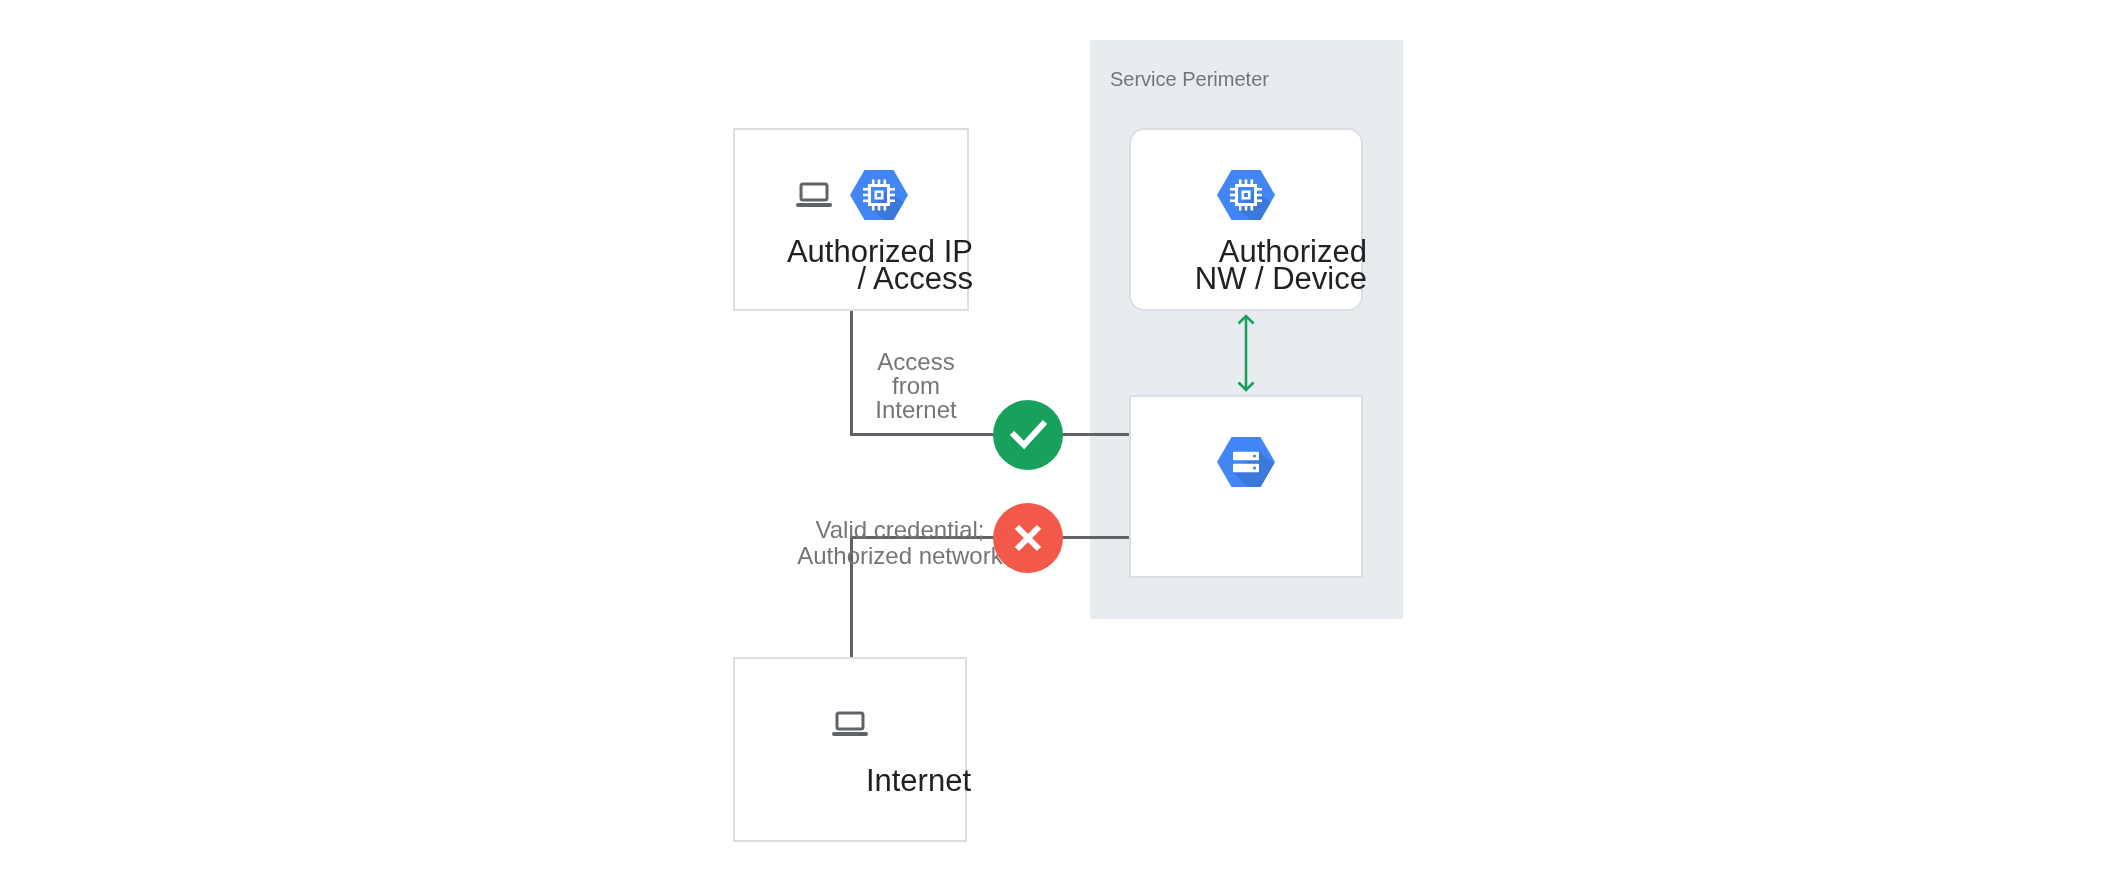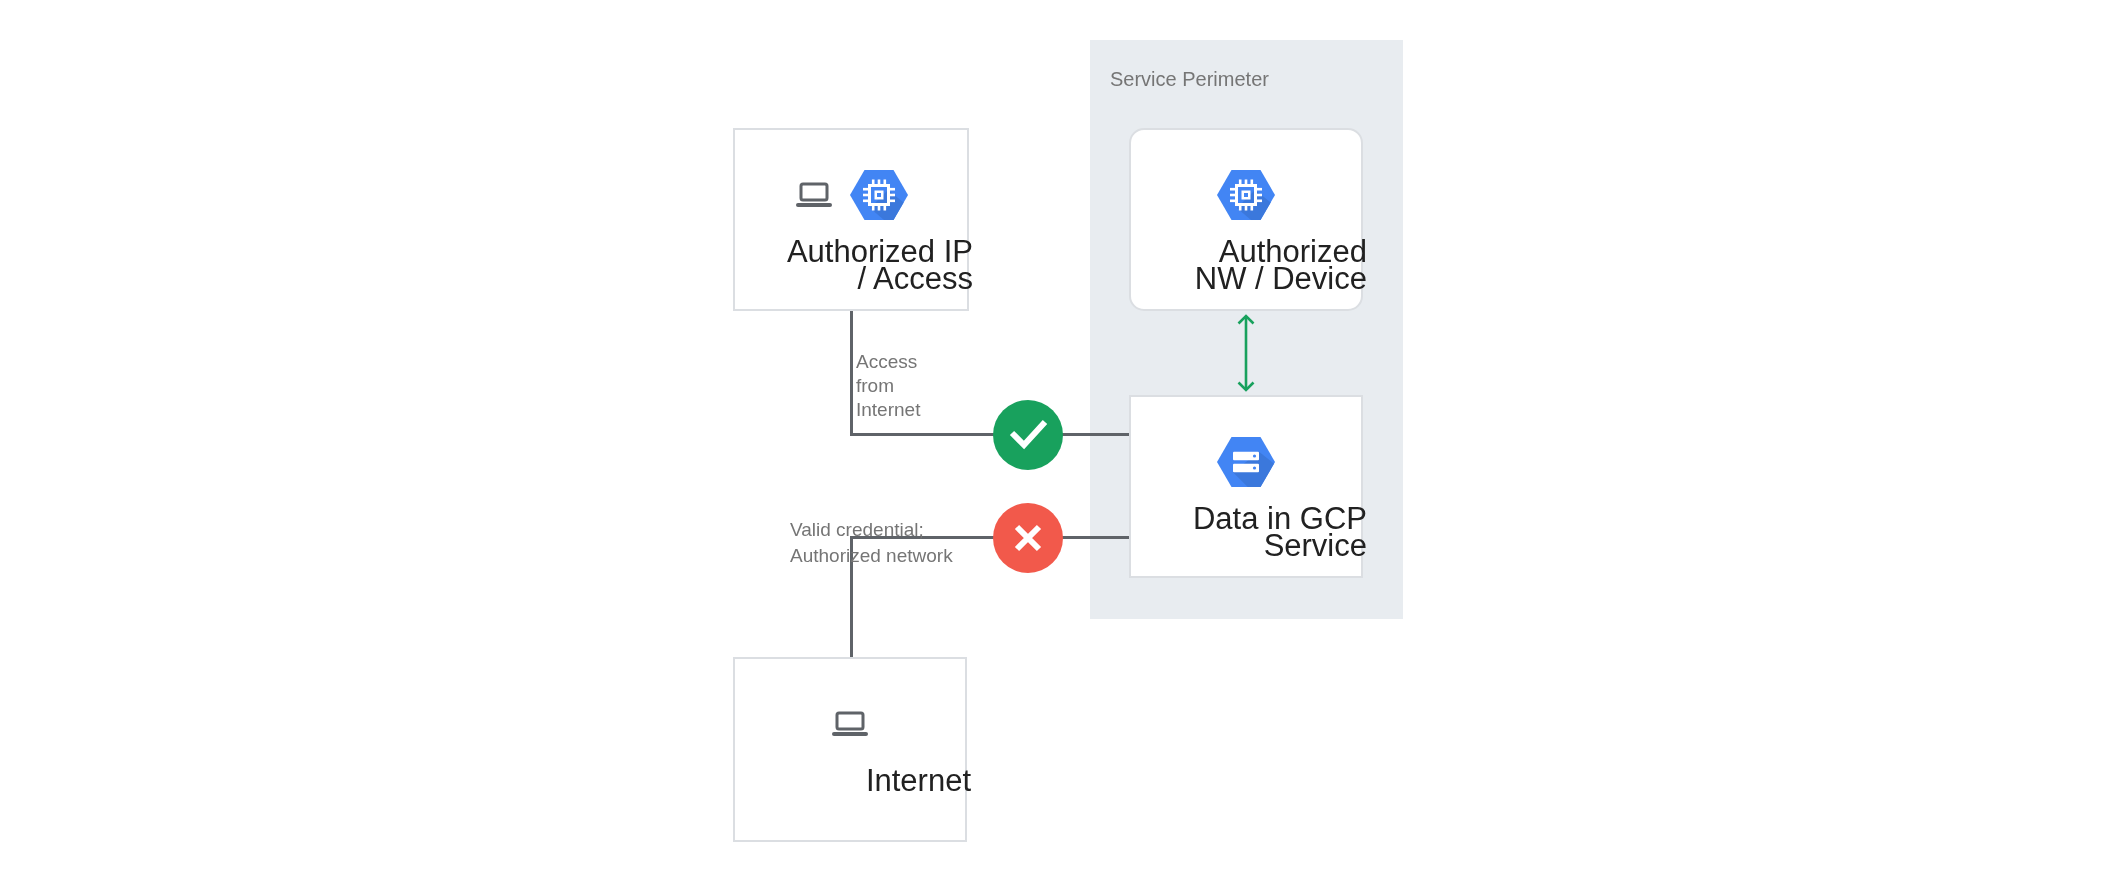--- a/index.html
+++ b/index.html
@@ -63,21 +63,22 @@
     background: var(--line);
     z-index: 1;
   }
   .vline-access { left: 850px; top: 311px; width: 3px; height: 125px; }
   .hline-access { left: 851px; top: 433px; width: 278px; height: 3px; }
   .vline-internet { left: 850px; top: 536px; width: 3px; height: 121px; }
   .hline-internet { left: 851px; top: 536px; width: 278px; height: 3px; }
   
   .edge-label {
     position: absolute;
-    font-size: 19px;
+    text-align: center;
+    font-size: 24px;
     color: var(--text-gray);
     z-index: 2;
   }
   .label-access { left: 856px; top: 350px; width: 120px; line-height: 24px; }
   .label-valid  { left: 790px; top: 479px; width: 220px; line-height: 26px; margin-top: 38px; }
   
   .status-badge {
     position: absolute;
     width: 70px; height: 70px;
     z-index: 3;
@@ -220,24 +221,20 @@
         <polygon points="0,25 14.5,0 43.5,0 58,25 43.5,50 14.5,50" style="fill:var(--blue)"></polygon>
         <g clip-path="url(#hexclip3)">
           <polygon points="16,35.25 42,14.75 58,27.5 58,50 30.75,50" style="fill:var(--blue-shadow)"></polygon>
         </g>
         <rect x="16" y="14.75" width="26" height="8.5" rx="1" fill="#ffffff"></rect>
         <rect x="16" y="26.75" width="26" height="8.5" rx="1" fill="#ffffff"></rect>
         <circle cx="37.5" cy="19" r="1.6" style="fill:var(--blue)"></circle>
         <circle cx="37.5" cy="31" r="1.6" style="fill:var(--blue)"></circle>
       </svg>
     </div>
-    <div class="node-label">
-      <div>Data in GCP</div>
-      <div>Service</div>
-    </div>
   </div>
 
   <div class="node node-internet">
     <div class="icon-row">
       <svg width="38" height="27" viewBox="0 0 38 27">
         <rect x="6" y="2" width="26" height="16" rx="2" fill="none" stroke-width="3" style="stroke:var(--line)"></rect>
         <rect x="1" y="21" width="36" height="4" rx="2" style="fill:var(--line)"></rect>
       </svg>
     </div>
     <div class="node-label">

